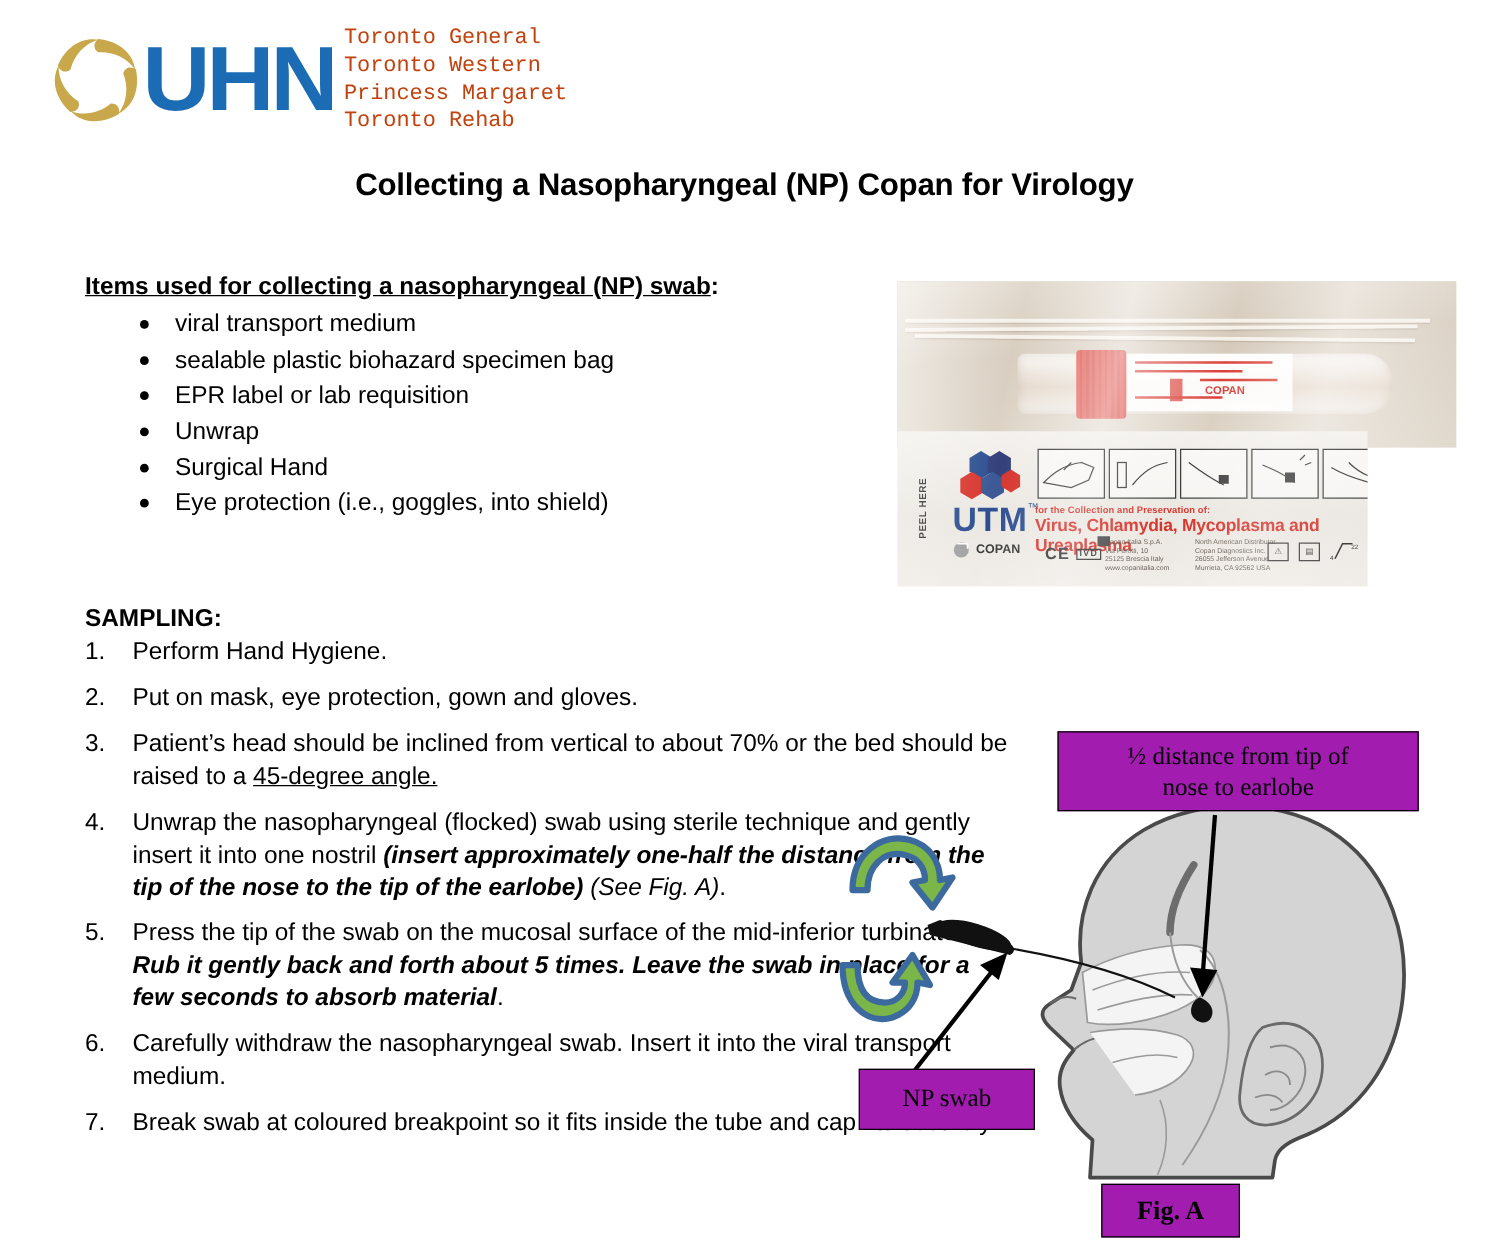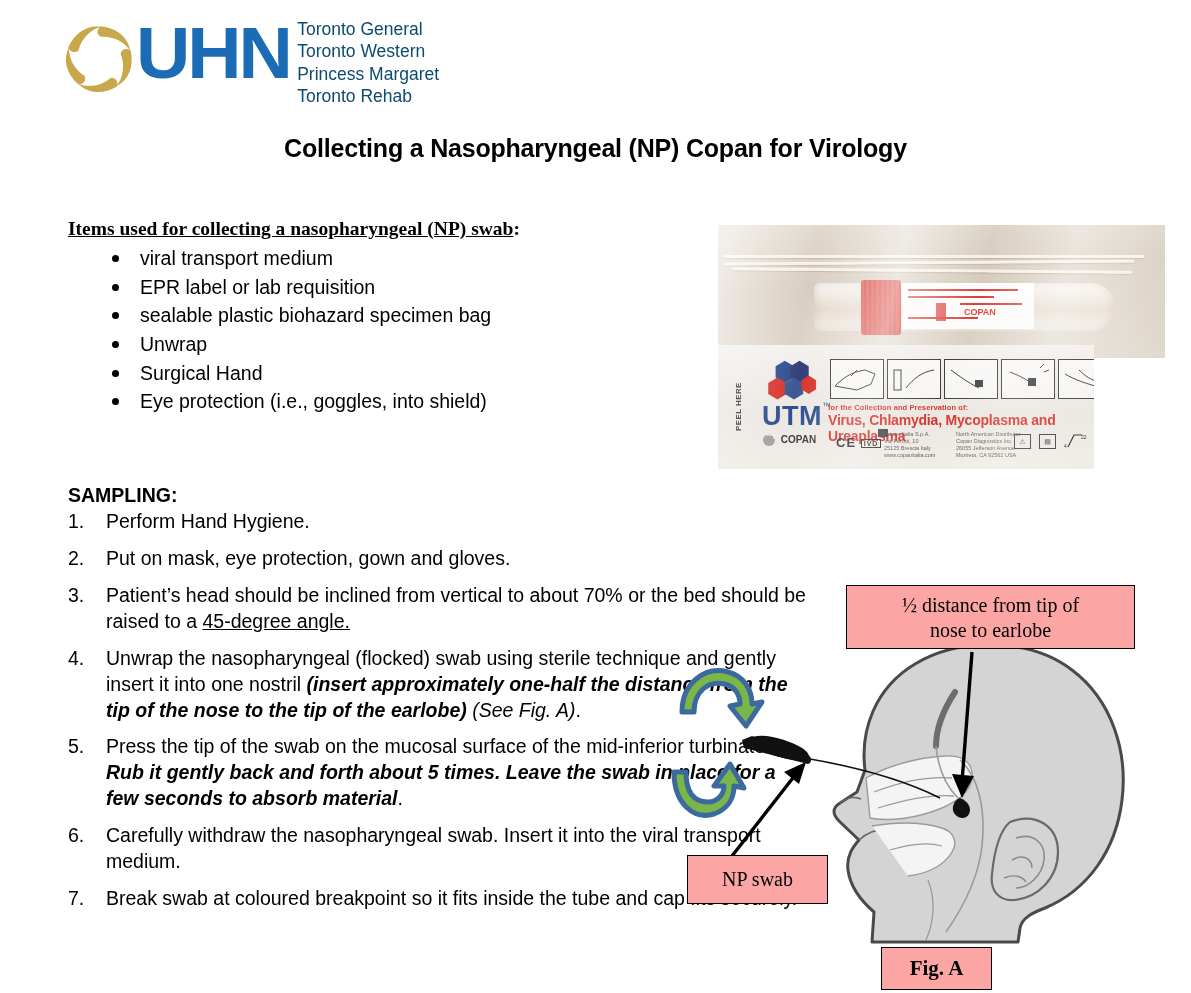--- a/index.html
+++ b/index.html
@@ -12,49 +12,49 @@
     height: 993px;
     position: relative;
     overflow: hidden;
     font-family: "Liberation Sans", sans-serif;
     color: #000000;
   }
 
   
   #logo {
     position: absolute;
-    left: 58px;
+    left: 36px;
     top: 18px;
     width: 400px;
     height: 92px;
     display: flex;
-    align-items: flex-start;
+    align-items: center;
   }
   #logo-mark {
     width: 82px;
     height: 82px;
     flex: 0 0 82px;
   }
   #logo-uhn {
     font-family: "Liberation Sans", sans-serif;
     font-weight: bold;
     font-size: 73px;
     letter-spacing: -3px;
     color: #1b6cb5;
     line-height: 0.95;
     margin-left: -4px;
     transform: scaleX(1.03);
     transform-origin: left center;
   }
   #logo-sites {
     margin-left: 12px;
-    font-family: Liberation Sans, sans-serif;
+    font-family: Liberation Mono, monospace;
     font-size: 17.5px;
     line-height: 1.28;
-    color: #0c4a6e;
+    color: #c2410c;
     white-space: nowrap;
   }
 
   
   #doc-title {
     position: absolute;
     top: 134px;
     left: 0;
     width: 1191px;
     text-align: center;
@@ -67,21 +67,20 @@
   #items-section {
     position: absolute;
     left: 68px;
     top: 218px;
     width: 640px;
   }
   #items-heading {
     font-size: 19.5px;
     font-weight: bold;
     margin-bottom: 4px;
-    font-family: Liberation Serif, serif;
   }
   #items-heading .u { text-decoration: underline; }
   ul.bullets {
     list-style: none;
     margin: 0;
     padding: 0;
   }
   ul.bullets li {
     position: relative;
     padding-left: 72px;
@@ -303,21 +302,21 @@
   #figure-area {
     position: absolute;
     left: 660px;
     top: 560px;
     width: 531px;
     height: 433px;
   }
   .callout {
     position: absolute;
     border: 1px solid #000;
-    background: #fca5a5;
+    background: #a21caf;
     font-family: "Liberation Serif", serif;
     font-size: 20px;
     text-align: center;
     box-sizing: border-box;
   }
   #callout-distance {
     left: 186px; top: 25px;
     width: 289px; height: 64px;
     padding-top: 7px;
     line-height: 1.25;
@@ -368,22 +367,22 @@
     <div>Toronto Rehab</div>
   </div>
 </div>
 
 <div id="doc-title">Collecting a Nasopharyngeal (NP) Copan for Virology</div>
 
 <div id="items-section">
   <div id="items-heading"><span class="u">Items used for collecting a nasopharyngeal (NP) swab</span><span>:</span></div>
   <ul class="bullets">
     <li>viral transport medium</li>
+    <li>sealable plastic biohazard specimen bag</li>
     <li>EPR label or lab requisition</li>
-    <li>sealable plastic biohazard specimen bag</li>
     <li>Unwrap</li>
     <li>Surgical Hand</li>
     <li>Eye protection (i.e., goggles, into shield)</li>
   </ul>
 </div>
 
 <div id="sampling-section">
   <div id="sampling-heading">SAMPLING:</div>
   <ol class="steps" id="steps-list">
       <li><span class="num">1.</span><span>Perform Hand Hygiene.</span></li>

